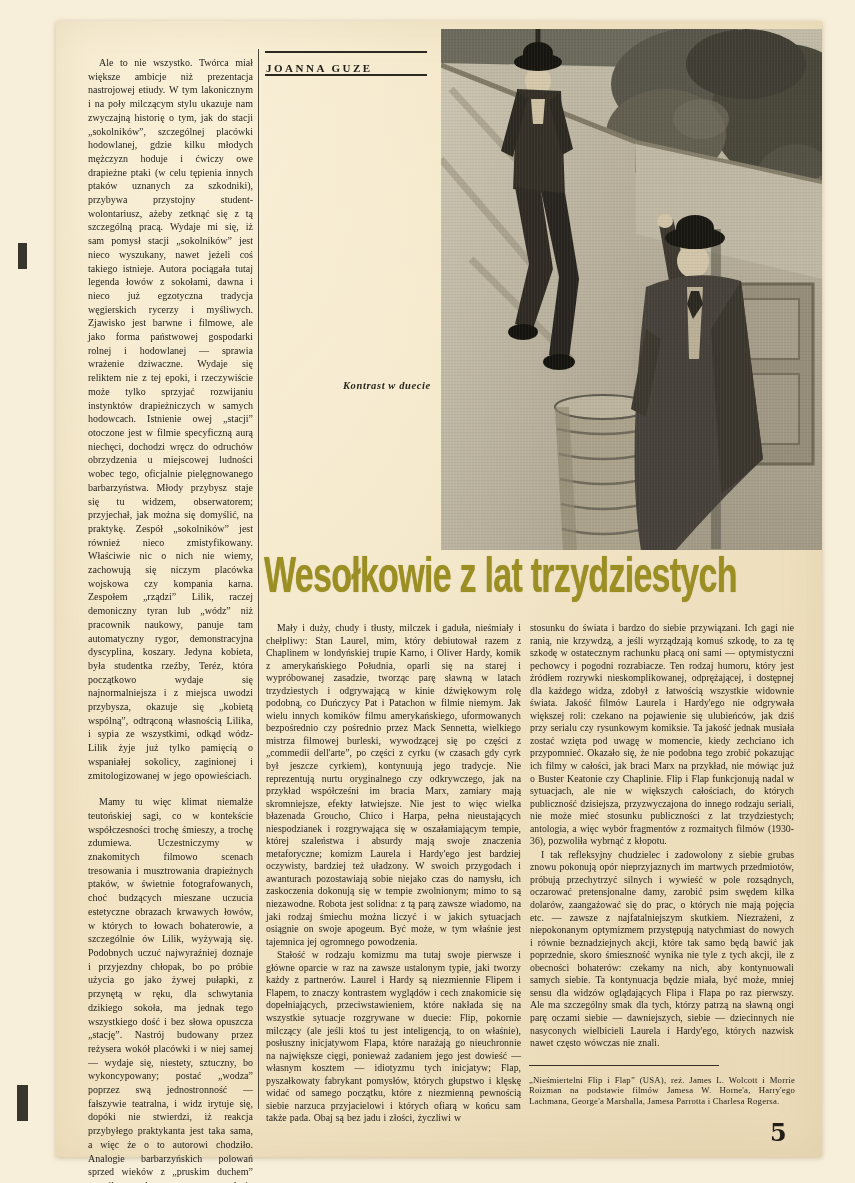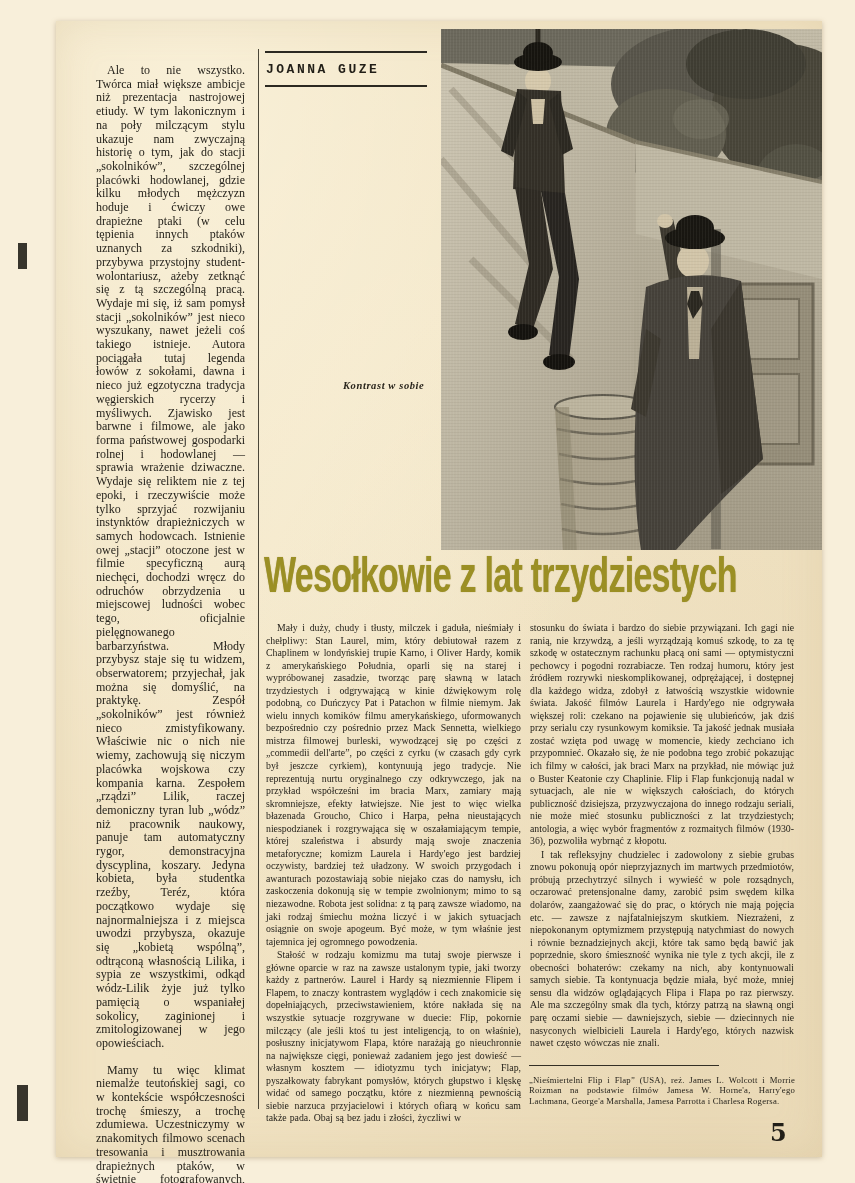--- a/index.html
+++ b/index.html
@@ -14,31 +14,31 @@
     background:
       radial-gradient(ellipse at 18% 8%, rgba(255,250,232,.55), transparent 55%),
       radial-gradient(ellipse at 85% 95%, rgba(205,180,135,.22), transparent 60%),
       radial-gradient(ellipse at 50% 50%, rgba(255,248,225,.25), transparent 70%),
       #f1e3c3;
     box-shadow:0 1px 5px rgba(120,95,55,.35), inset 0 0 42px rgba(185,155,105,.18);
   }
   .spine-mark{position:absolute;background:#38352c;}
   
   .col-left{position:absolute;left:28px;top:31px;width:173px;}
-  .col-left p{margin:12px;font-size:12px;line-height:13.7px;text-align:justify;
+  .col-left p{margin:4px;font-size:10px;line-height:13.7px;text-align:justify;
     text-indent:11px;word-spacing:1px;}
   .col-left p + p{margin-top:13px;}
   .fn-text{font-size:8.7px;line-height:10.8px;font-weight:normal;letter-spacing:.2px;}
   
   .v-rule{position:absolute;left:202px;top:28px;width:1px;height:1060px;background:#4b4638;}
   
   .masthead{position:absolute;left:209px;top:30px;width:162px;}
   .masthead .bar{height:2px;background:#2c2921;}
-  .masthead .author{font-family:Liberation Mono, monospace;font-weight:bold;
-    font-size:13px;letter-spacing:2.5px;padding:9px 0 8px 1px;color:#211e17;}
+  .masthead .author{font-family:Liberation Serif, serif;font-weight:bold;
+    font-size:11px;letter-spacing:2.5px;padding:9px 0 0 1px;color:#211e17;}
   
   .photo{position:absolute;left:385px;top:8px;width:381px;height:521px;overflow:hidden;}
   .photo::after{content:"";position:absolute;inset:0;pointer-events:none;
     background:
       repeating-linear-gradient(0deg, rgba(40,35,20,.05) 0 1px, transparent 1px 3px),
       repeating-linear-gradient(90deg, rgba(255,255,240,.05) 0 1px, transparent 1px 3px);}
   .caption{position:absolute;left:287px;top:359px;font-style:italic;font-weight:bold;
     font-size:10.5px;letter-spacing:.6px;color:#29251c;}
   
   .headline{position:absolute;left:208px;top:525px;white-space:nowrap;
@@ -159,21 +159,21 @@
         <polygon points="248,247 258,247 256,260 250,260" fill="#cfc3a7"></polygon>
         <path d="M205,258 Q252,238 300,252 L322,430 Q280,470 235,521 L200,521 Q185,430 205,258 Z" fill="#45413a"></path>
         <path d="M300,252 L322,430 Q300,450 280,465 L270,300 Z" fill="#3a362e"></path>
         <polygon points="246,258 262,258 258,330 248,330" fill="#d0c4a8" opacity=".85"></polygon>
         <polygon points="250,262 258,262 262,275 252,290 246,275" fill="#2a2720"></polygon>
         <polygon points="205,300 190,380 205,388 220,310" fill="#3c382f"></polygon>
       </g>
     </svg>
   </div>
 
-  <div class="caption">Kontrast w sobie</div>
+  <div class="caption">Kontrast w duecie</div>
 
   <div class="headline">Wesołkowie z lat trzydziestych</div>
 
   <div class="acol acol1">
     <p class="ind">Mały i duży, chudy i tłusty, milczek i gaduła, nieśmiały i chełpliwy: Stan Laurel, mim, który debiutował razem z Chaplinem w londyńskiej trupie Karno, i Oliver Hardy, komik z amerykańskiego Południa, oparli się na starej i wypróbowanej zasadzie, tworząc parę sławną w latach trzydziestych i odgrywającą w kinie dźwiękowym rolę podobną, co Duńczycy Pat i Patachon w filmie niemym. Jak wielu innych komików filmu amerykańskiego, uformowanych bezpośrednio czy pośrednio przez Mack Sennetta, wielkiego mistrza filmowej burleski, wywodzącej się po części z „commedii dell'arte”, po części z cyrku (w czasach gdy cyrk był jeszcze cyrkiem), kontynuują jego tradycje. Nie reprezentują nurtu oryginalnego czy odkrywczego, jak na przykład współcześni im bracia Marx, zamiary mają skromniejsze, efekty łatwiejsze. Nie jest to więc wielka błazenada Groucho, Chico i Harpa, pełna nieustających niespodzianek i rozgrywająca się w oszałamiającym tempie, której szaleństwa i absurdy mają swoje znaczenia metaforyczne; komizm Laurela i Hardy'ego jest bardziej oczywisty, bardziej też uładzony. W swoich przygodach i awanturach pozostawiają sobie niejako czas do namysłu, ich zaskoczenia dokonują się w tempie zwolnionym; mimo to są niezawodne. Robota jest solidna: z tą parą zawsze wiadomo, na jaki rodzaj śmiechu można liczyć i w jakich sytuacjach osiągnie on swoje apogeum. Być może, w tym właśnie jest tajemnica jej ogromnego powodzenia.</p>
     <p class="ind">Stałość w rodzaju komizmu ma tutaj swoje pierwsze i główne oparcie w raz na zawsze ustalonym typie, jaki tworzy każdy z partnerów. Laurel i Hardy są niezmiennie Flipem i Flapem, to znaczy kontrastem wyglądów i cech znakomicie się dopełniających, przeciwstawieniem, które nakłada się na wszystkie sytuacje rozgrywane w duecie: Flip, pokornie milczący (ale jeśli ktoś tu jest inteligencją, to on właśnie), posłuszny inicjatywom Flapa, które narażają go nieuchronnie na największe cięgi, ponieważ zadaniem jego jest dowieść — własnym kosztem — idiotyzmu tych inicjatyw; Flap, pyszałkowaty fabrykant pomysłów, których głupstwo i klęskę widać od samego początku, które z niezmienną pewnością siebie narzuca przyjacielowi i których ofiarą w końcu sam także pada. Obaj są bez jadu i złości, życzliwi w</p>
   </div>
   <div class="acol acol2">
     <p>stosunku do świata i bardzo do siebie przywiązani. Ich gagi nie ranią, nie krzywdzą, a jeśli wyrządzają komuś szkodę, to za tę szkodę w ostatecznym rachunku płacą oni sami — optymistyczni pechowcy i pogodni rozrabiacze. Ten rodzaj humoru, który jest źródłem rozrywki nieskomplikowanej, odprężającej, i dostępnej dla każdego widza, zdobył z łatwością wszystkie widownie świata. Jakość filmów Laurela i Hardy'ego nie odgrywała większej roli: czekano na pojawienie się ulubieńców, jak dziś przy serialu czy rysunkowym komiksie. Ta jakość jednak musiała zostać wzięta pod uwagę w momencie, kiedy zechciano ich przypomnieć. Okazało się, że nie podobna tego zrobić pokazując ich filmy w całości, jak braci Marx na przykład, nie mówiąc już o Buster Keatonie czy Chaplinie. Flip i Flap funkcjonują nadal w sytuacjach, ale nie w większych całościach, do których publiczność dzisiejsza, przyzwyczajona do innego rodzaju seriali, nie może mieć stosunku publiczności z lat trzydziestych; antologia, a więc wybór fragmentów z rozmaitych filmów (1930-36), pozwoliła wybrnąć z kłopotu.</p>
     <p class="ind">I tak refleksyjny chudzielec i zadowolony z siebie grubas znowu pokonują opór nieprzyjaznych im martwych przedmiotów, próbują przechytrzyć silnych i wywieść w pole rozsądnych, oczarować pretensjonalne damy, zarobić psim swędem kilka dolarów, zaangażować się do prac, o których nie mają pojęcia etc. — zawsze z najfatalniejszym skutkiem. Niezrażeni, z niepokonanym optymizmem przystępują natychmiast do nowych i równie beznadziejnych akcji, które tak samo będą bawić jak poprzednie, skoro śmieszność wynika nie tyle z tych akcji, ile z obecności bohaterów: czekamy na nich, aby kontynuowali samych siebie. Ta kontynuacja będzie miała, być może, mniej sensu dla widzów oglądających Flipa i Flapa po raz pierwszy. Ale ma szczególny smak dla tych, którzy patrzą na sławną ongi parę oczami siebie — dawniejszych, siebie — dziecinnych nie nasyconych wielbicieli Laurela i Hardy'ego, których nazwisk nawet często wówczas nie znali.</p>

